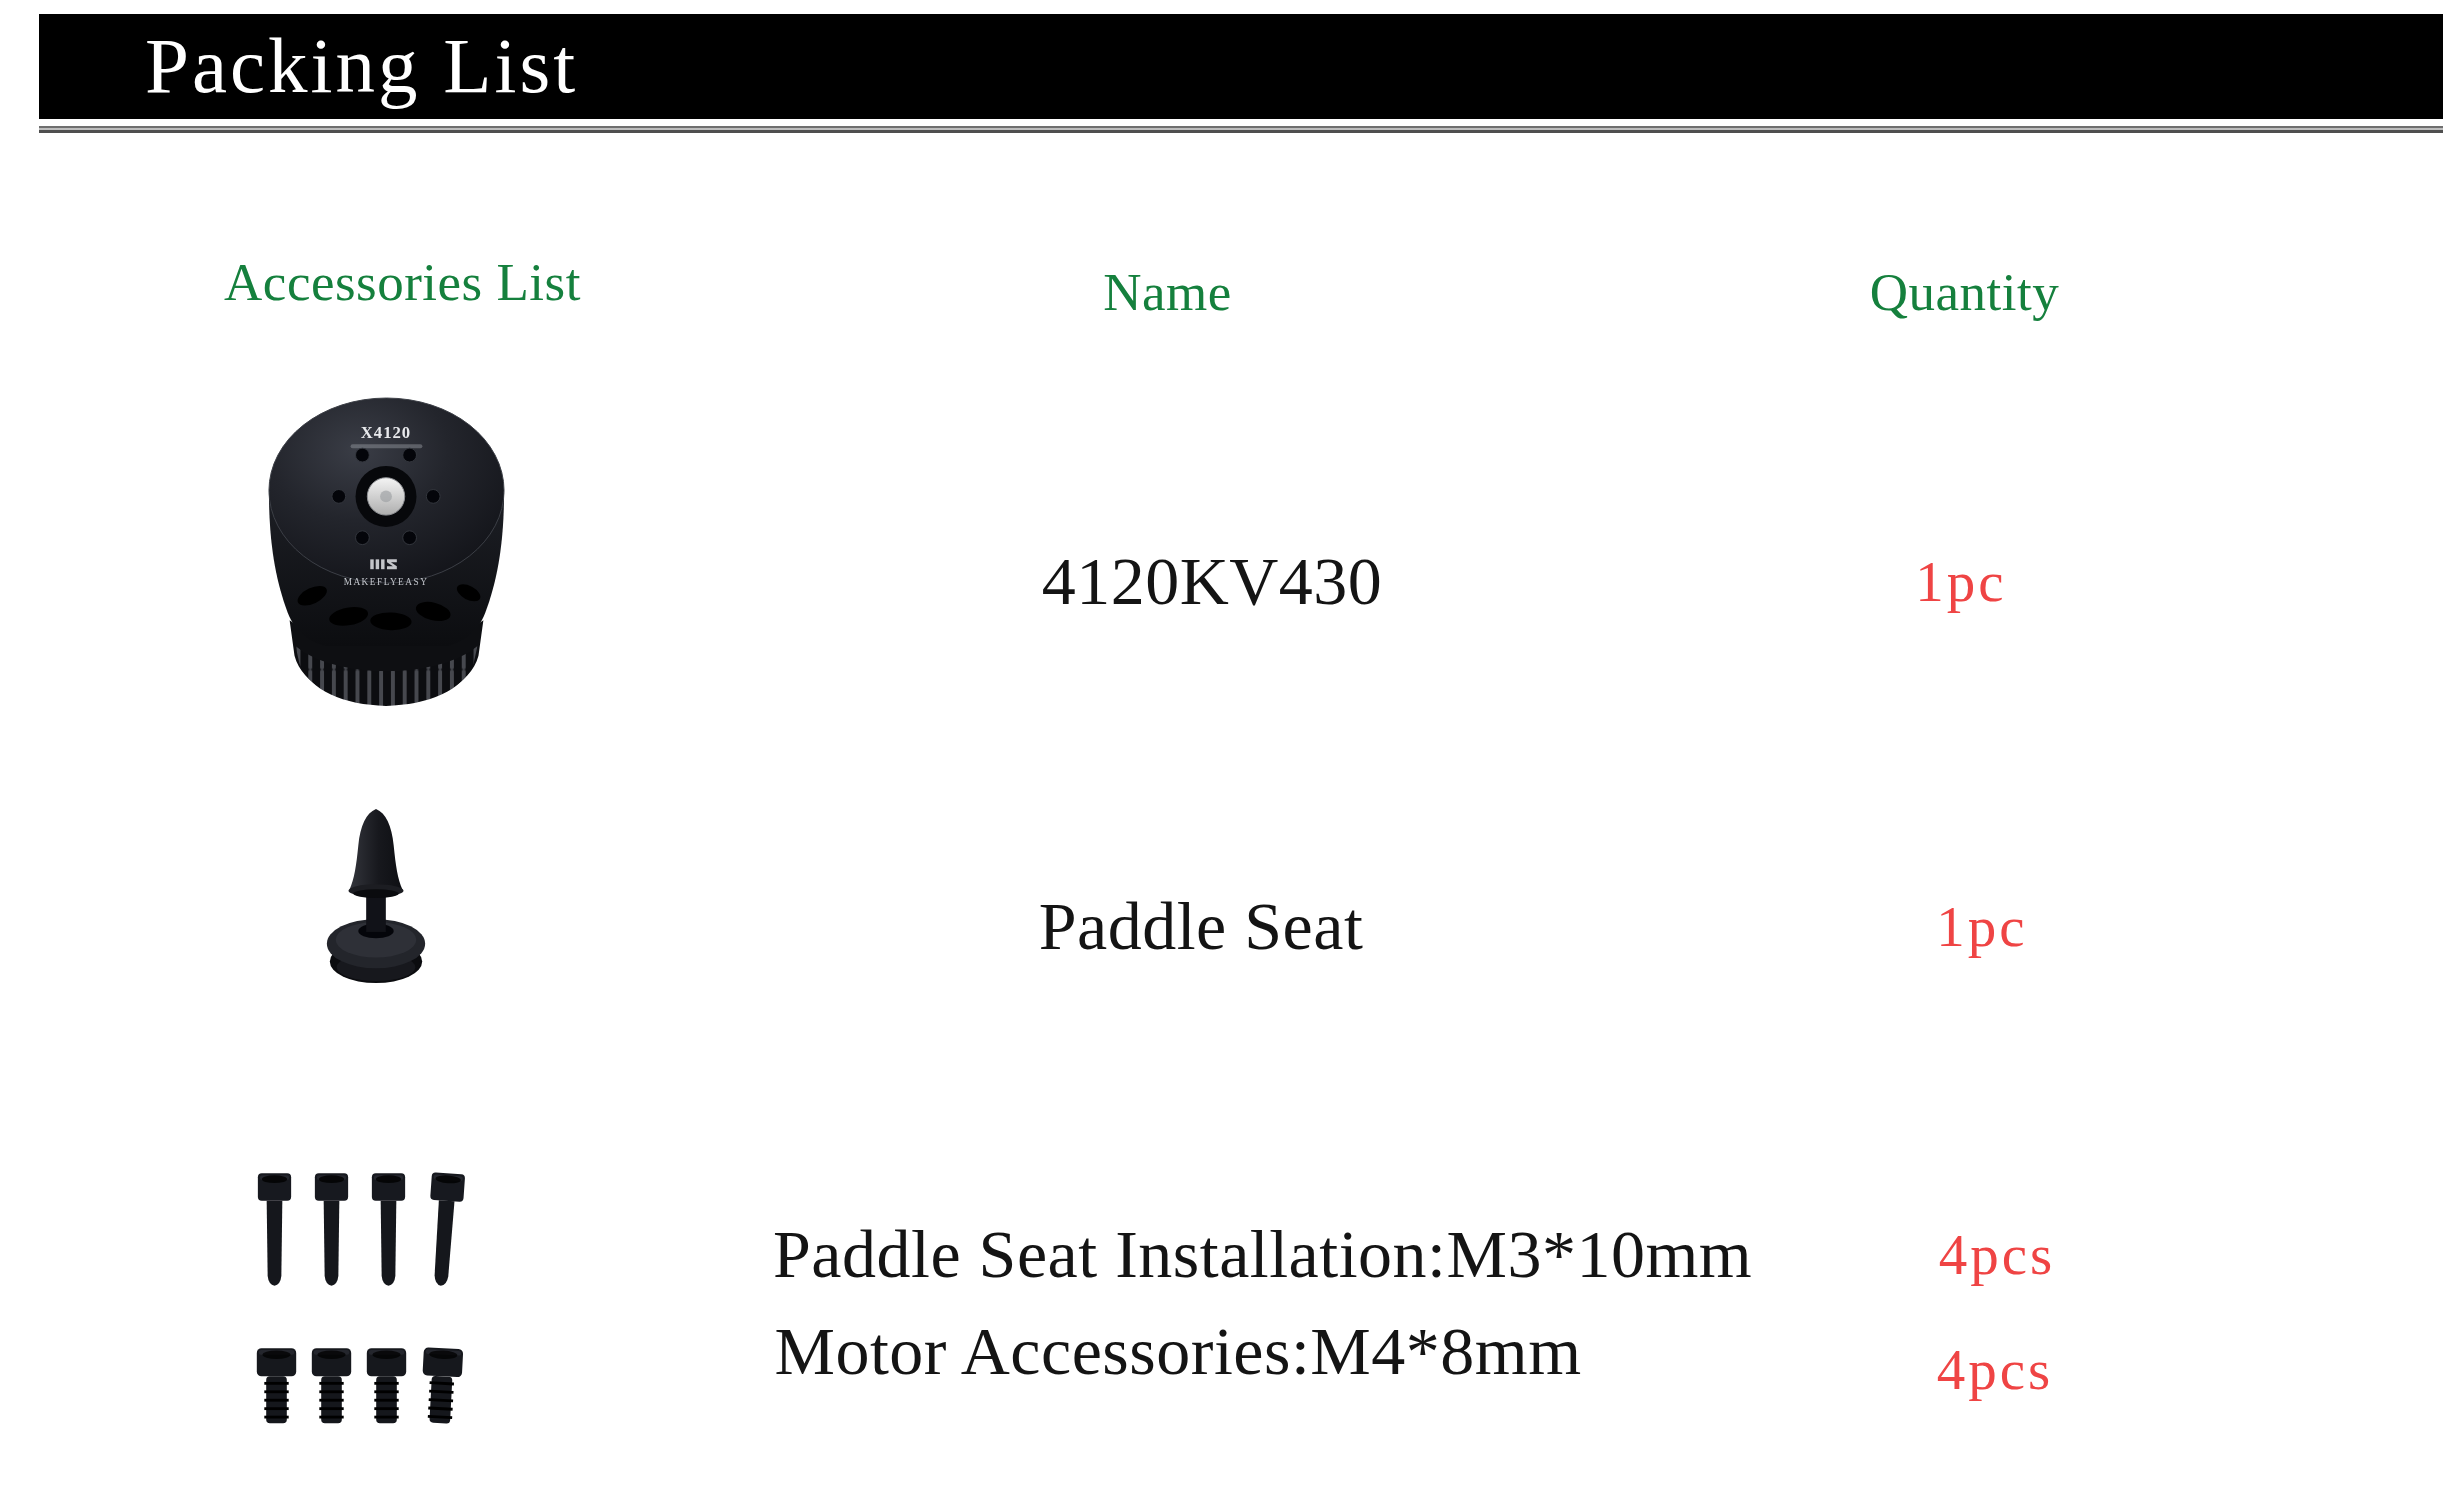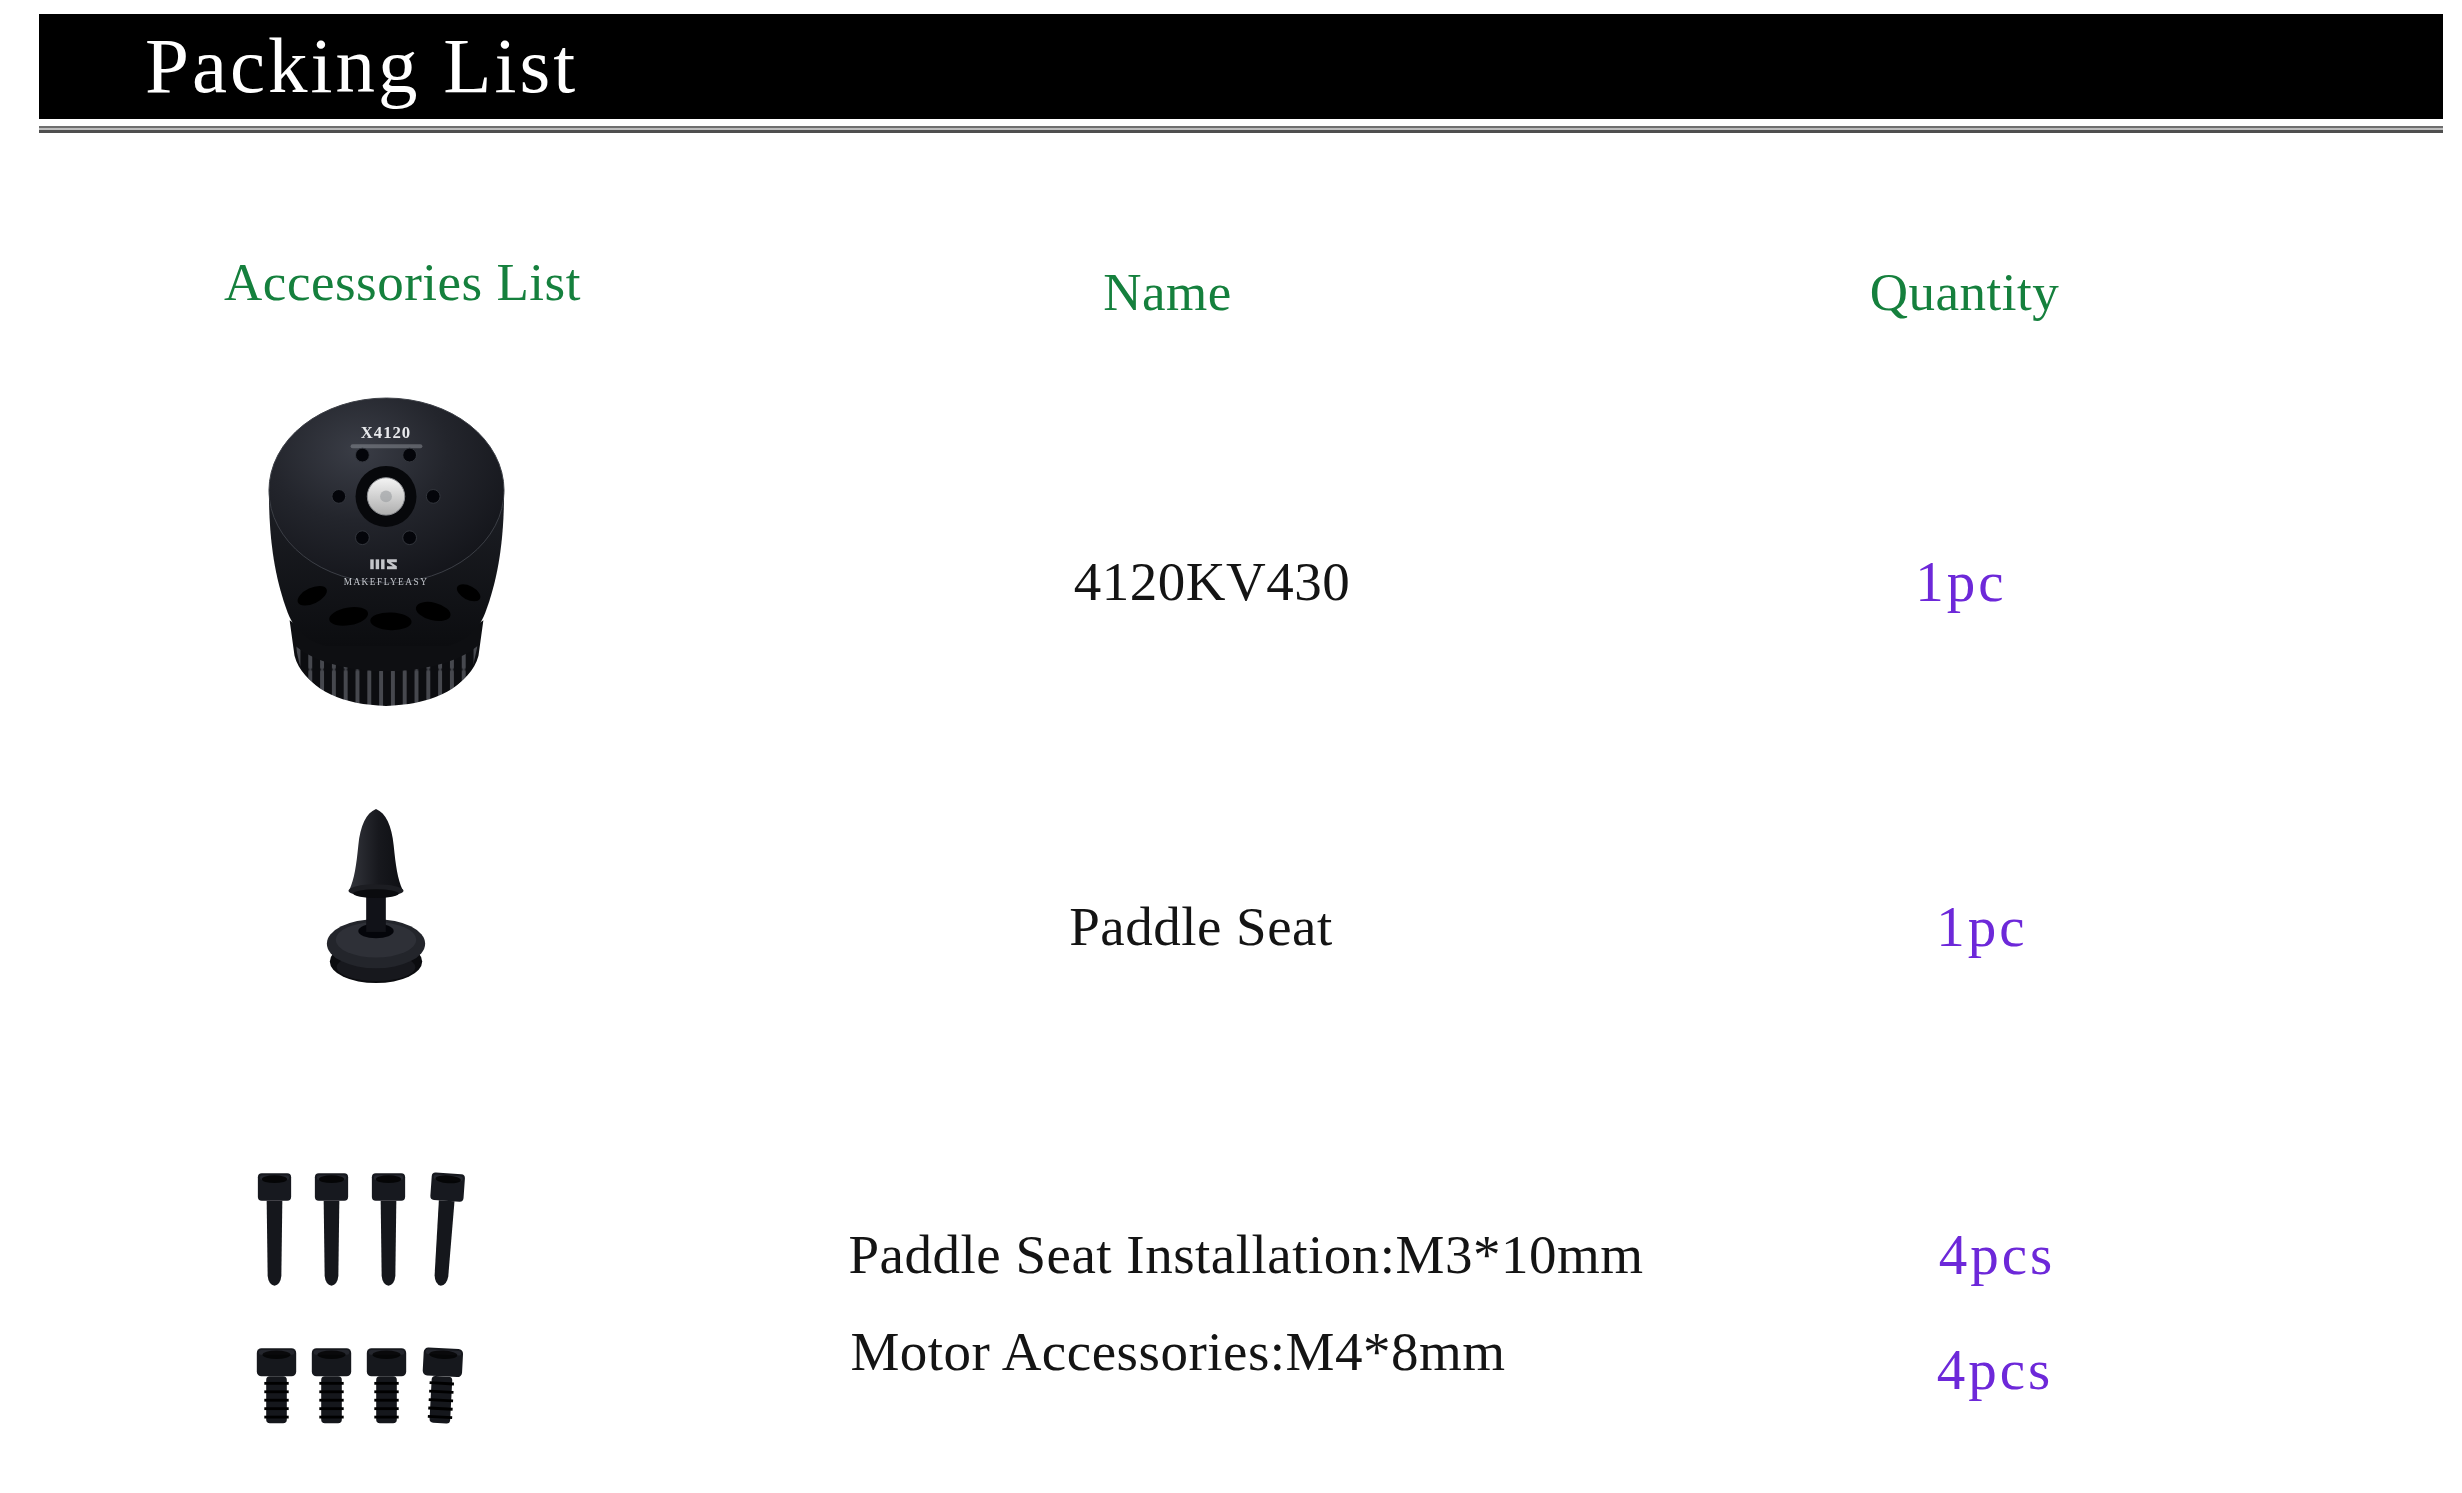--- a/index.html
+++ b/index.html
@@ -31,26 +31,26 @@
   .col-header{
     position:absolute;width:493px;text-align:center;
     font-size:53px;line-height:63px;letter-spacing:0.5px;color:#15803d;
     white-space:nowrap;
   }
   .hdr-acc{left:156px;top:251px;}
   .hdr-name{left:921px;top:261px;}
   .hdr-qty{left:1718px;top:261px;}
   .cell{
     position:absolute;width:946px;text-align:center;
-    font-size:55px;line-height:71px;letter-spacing:0.5px;color:#141414;
+    font-size:68px;line-height:71px;letter-spacing:0.5px;color:#141414;
     white-space:nowrap;
   }
   .qty{
     position:absolute;width:296px;text-align:center;
-    font-size:57px;line-height:71px;letter-spacing:3px;color:#6d28d9;
+    font-size:57px;line-height:71px;letter-spacing:3px;color:#ef4444;
     white-space:nowrap;
   }
   .name-r1{left:739px;top:546px;}
   .qty-r1 {left:1813px;top:546px;}
   .name-r2{left:728px;top:891px;}
   .qty-r2 {left:1834px;top:891px;}
   .name-r3a{left:773px;top:1219px;}
   .qty-r3a {left:1849px;top:1219px;}
   .name-r3b{left:705px;top:1316px;}
   .qty-r3b {left:1847px;top:1334px;}

